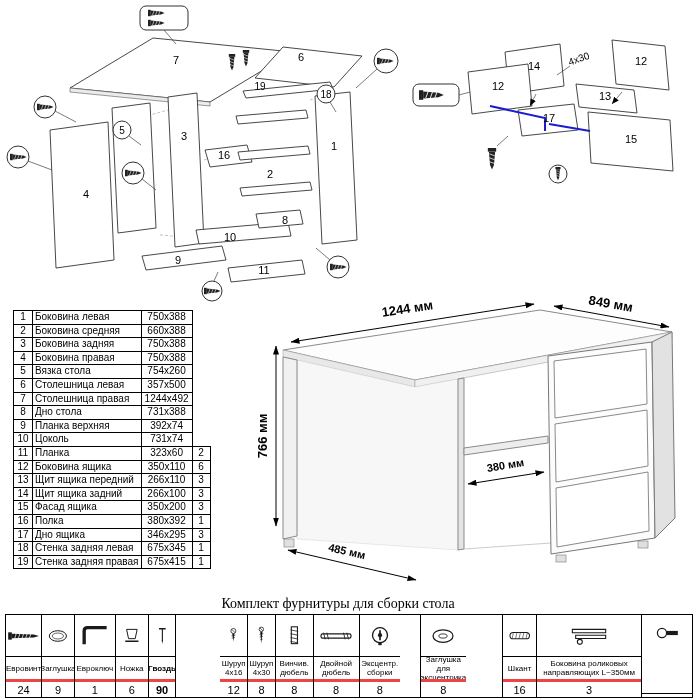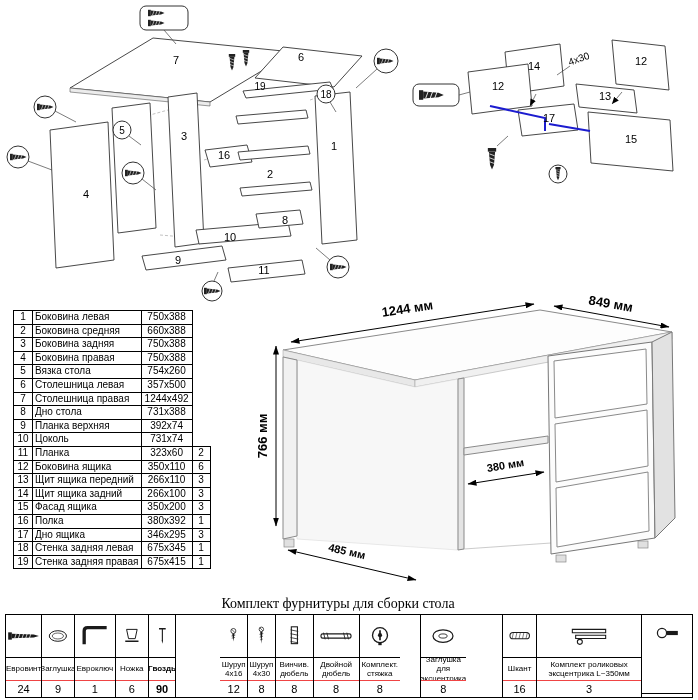--- a/index.html
+++ b/index.html
@@ -52,21 +52,21 @@
   .hw-col:nth-of-type(10){flex:1.2 1 0;}
   .hw-col:nth-of-type(11){flex:1.35 1 0;margin-left:20px;}
   .hw-col:nth-of-type(12){flex:1.0 1 0;margin-left:36px;}
   .hw-col:nth-of-type(13){flex:3.1 1 0;}
   .hw-col:nth-of-type(14){flex:1.5 1 0;gap:42px;}
   .hw-icon-box{height:42px;display:flex;align-items:center;justify-content:center;}
   .hw-icon{width:40px;height:36px;}
   .hw-name{height:22px;border-top:1px solid #000;font-size:8px;line-height:1.15;
            display:flex;align-items:center;justify-content:center;text-align:center;
            padding:0 1px;overflow:hidden;}
-  .hw-qty{height:15px;border-top:1px solid #ef4444;font-size:11px;display:flex;
+  .hw-qty{height:15px;border-top:3px solid #ef4444;font-size:11px;display:flex;
           align-items:center;justify-content:center;}
 </style>
 </head>
 <body>
 
 <div class="page">
 
   <svg id="top-diagrams" width="698" height="306" viewBox="0 0 698 306">
     <defs>
       <marker id="mB" markerWidth="8" markerHeight="6" refX="7" refY="3" orient="auto" markerUnits="userSpaceOnUse">
@@ -465,21 +465,21 @@
         <div class="hw-name">Двойной дюбель</div>
         <div class="hw-qty">8</div>
       </div>
 
       <div class="hw-col">
         <div class="hw-icon-box">
           <svg class="hw-icon" viewBox="0 0 48 40">
             <use href="#cam-lock-icon"></use>
           </svg>
         </div>
-        <div class="hw-name">Комплект. стяжка</div>
+        <div class="hw-name">Эксцентр. сборки</div>
         <div class="hw-qty">8</div>
       </div>
 
       <div class="hw-col">
         <div class="hw-icon-box">
           <svg class="hw-icon" viewBox="0 0 48 40">
             <use href="#cam-plug-icon"></use>
           </svg>
         </div>
         <div class="hw-name">Заглушка для эксцентрика</div>
@@ -495,21 +495,21 @@
         <div class="hw-name">Шкант</div>
         <div class="hw-qty">16</div>
       </div>
 
       <div class="hw-col">
         <div class="hw-icon-box">
           <svg class="hw-icon" viewBox="0 0 48 40">
             <use href="#drawer-slide-icon"></use>
           </svg>
         </div>
-        <div class="hw-name">Комплект роликовых эксцентрика L~350мм</div>
+        <div class="hw-name">Боковина роликовых направляющих L~350мм</div>
         <div class="hw-qty">3</div>
       </div>
 
       <div class="hw-col">
         <div class="hw-icon-box">
           <svg class="hw-icon" viewBox="0 0 48 40">
             <use href="#shelf-pin-icon"></use>
           </svg>
         </div>
         <div class="hw-name">Полкодержатель</div>

